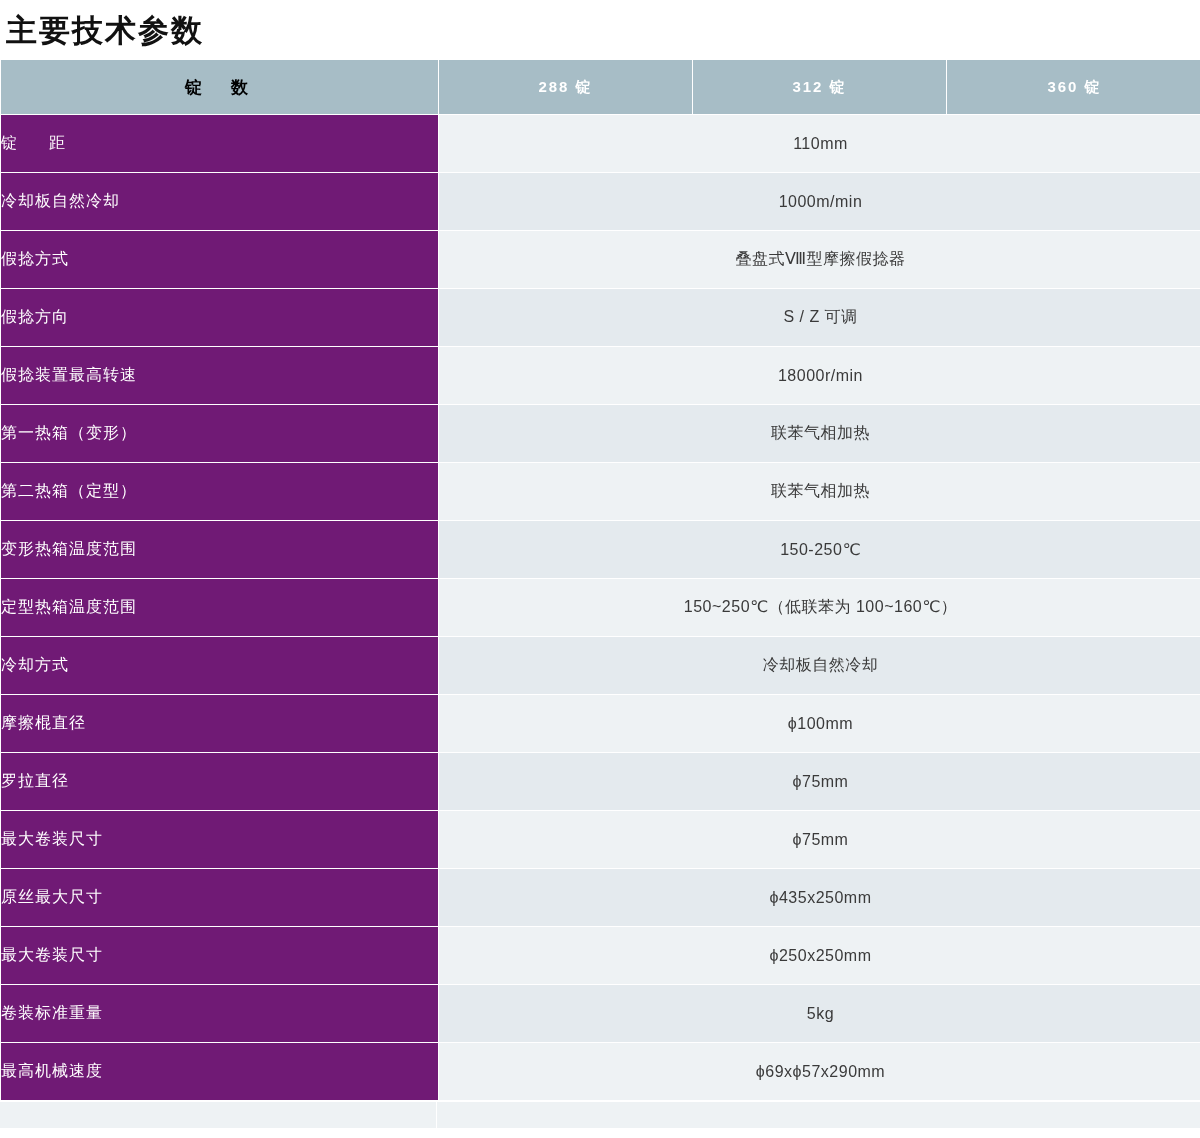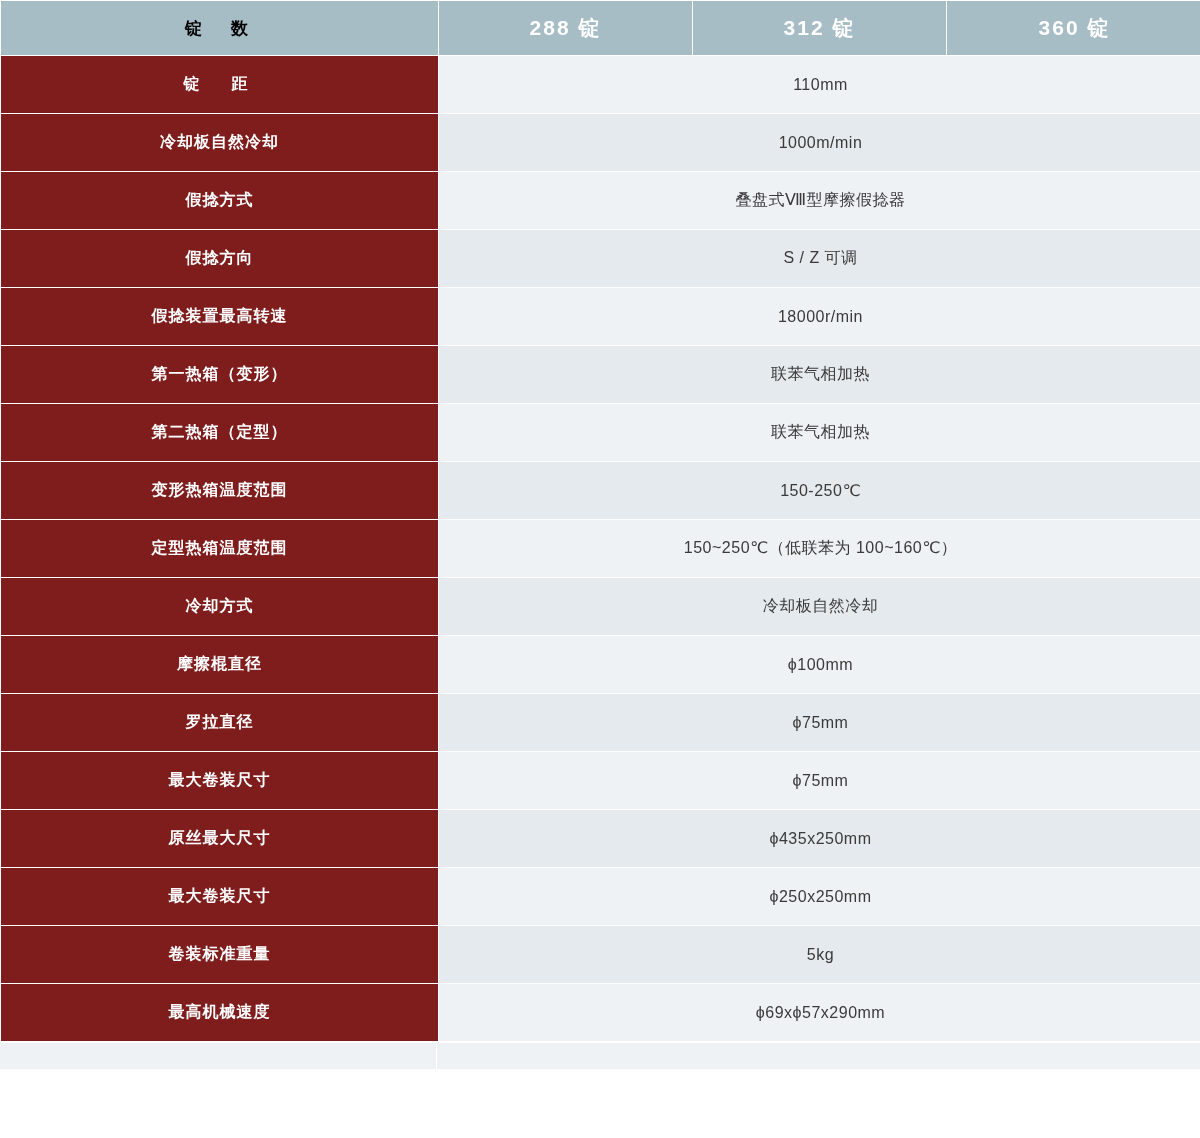--- a/index.html
+++ b/index.html
@@ -48,36 +48,36 @@
     font-size: 17px;
     letter-spacing: 6px;
     text-align: center;
     height: 54px;
     width: 437px;
   }
   .hdr-col {
     background: #a7bdc6;
     color: #ffffff;
     font-weight: bold;
-    font-size: 21px;
+    font-size: 15px;
     letter-spacing: 2px;
     text-align: center;
     height: 54px;
   }
   .hdr-col.c1 { width: 253px; }
   .hdr-col.c2 { width: 253px; margin-top: 40px; }
   .hdr-col.c3 { width: 255px; }
   
   .row-label {
-    background: #7f1d1d;
+    background: #701a75;
     color: #ffffff;
-    font-weight: bold;
+    font-weight: normal;
     font-size: 16px;
     letter-spacing: 1px;
-    text-align: center;
+    text-align: left;
     height: 57px;
     width: 437px;
   }
   .row-label.spaced {
     letter-spacing: 8px;
   }
   .row-value {
     color: #3a3a3a;
     font-size: 16px;
     text-align: center;
@@ -106,20 +106,21 @@
   .tail-strip .seg.right {
     width: 762px;
     background: #eef2f4;
   }
 </style>
 </head>
 <body>
 
 <div class="page">
 
+  <h1 class="page-title">主要技术参数</h1>
 
   <table class="spec-table">
     <tbody>
       <tr>
         <td class="hdr-label">锭　数</td>
         <td class="hdr-col c1">288 锭</td>
         <td class="hdr-col c2">312 锭</td>
         <td class="hdr-col c3">360 锭</td>
       </tr>
 

